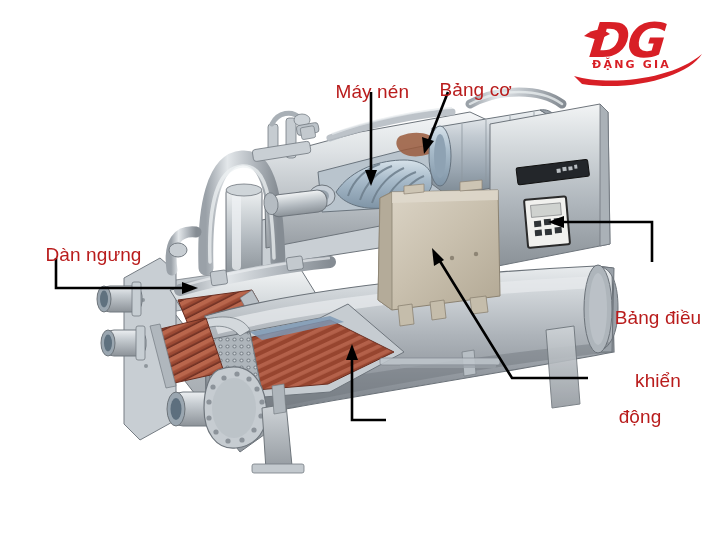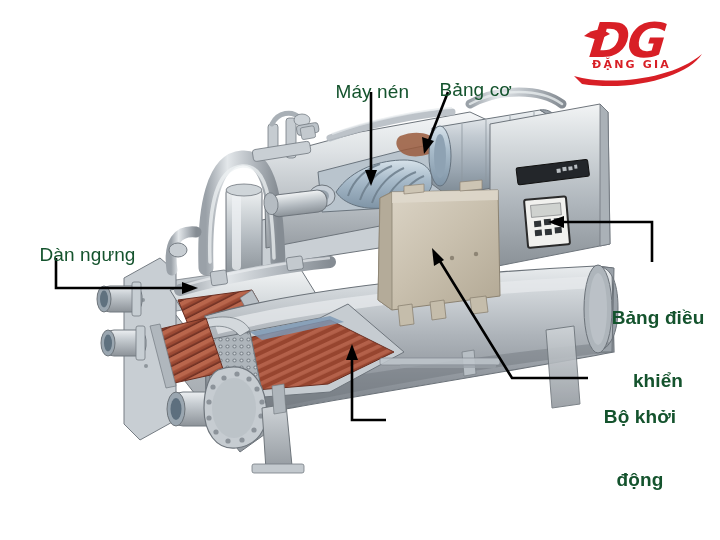--- a/index.html
+++ b/index.html
@@ -8,28 +8,28 @@
     background:#ffffff;
     font-family:"Liberation Sans", sans-serif;
     overflow:hidden;
     position:relative;
   }
   #stage{position:absolute;left:0;top:0;width:720px;height:540px;overflow:hidden;background:#fff;}
 
   
   .label{
     position:absolute;
-    color:#14532d;
+    color:#b91c1c;
     font-size:19px;
     line-height:1.12;
     white-space:pre;
     letter-spacing:.1px;
     font-family:"Liberation Sans", sans-serif;
   }
-  .label.center{text-align:center;font-weight:bold;}
+  .label.center{text-align:center;}
 
   
   #logo{position:absolute;left:568px;top:14px;width:140px;height:74px;}
   .logo-text{
     position:absolute;
     font-weight:bold;
     color:#d81f26;
     font-family:"DejaVu Sans", sans-serif;
   }
   #logo-dg{
@@ -379,31 +379,30 @@
   </svg>
 
   <div class="label" style="left:314px;top:60px;">
     <span>Máy nén</span>
   </div>
 
   <div class="label" style="left:418px;top:58px;">
     <span>Bảng cơ</span>
   </div>
 
-  <div class="label" style="left:18px;top:223px;">
+  <div class="label" style="left:24px;top:223px;">
     <span>Dàn ngưng</span>
   </div>
 
   <div class="label center" style="left:606px;top:264px;width:104px;">
     <div>Bảng điều</div>
     <div>khiển</div>
   </div>
 
   <div class="label center" style="left:592px;top:363px;width:96px;">
-    <div>Bộ khởi</div>
     <div>động</div>
   </div>
 
 
   <div id="logo">
     <svg width="140" height="74" viewBox="0 0 140 74" style="position:absolute;left:0;top:0;">
       <path d="M6,62 C40,72 104,66 134,40 C120,62 66,78 14,70 Z" fill="#d81f26"></path>
       <path d="M16,22 C26,14 34,14 42,20 L30,26 Z" fill="#d81f26"></path>
     </svg>
     <div class="logo-text" id="logo-dg">DG</div>

